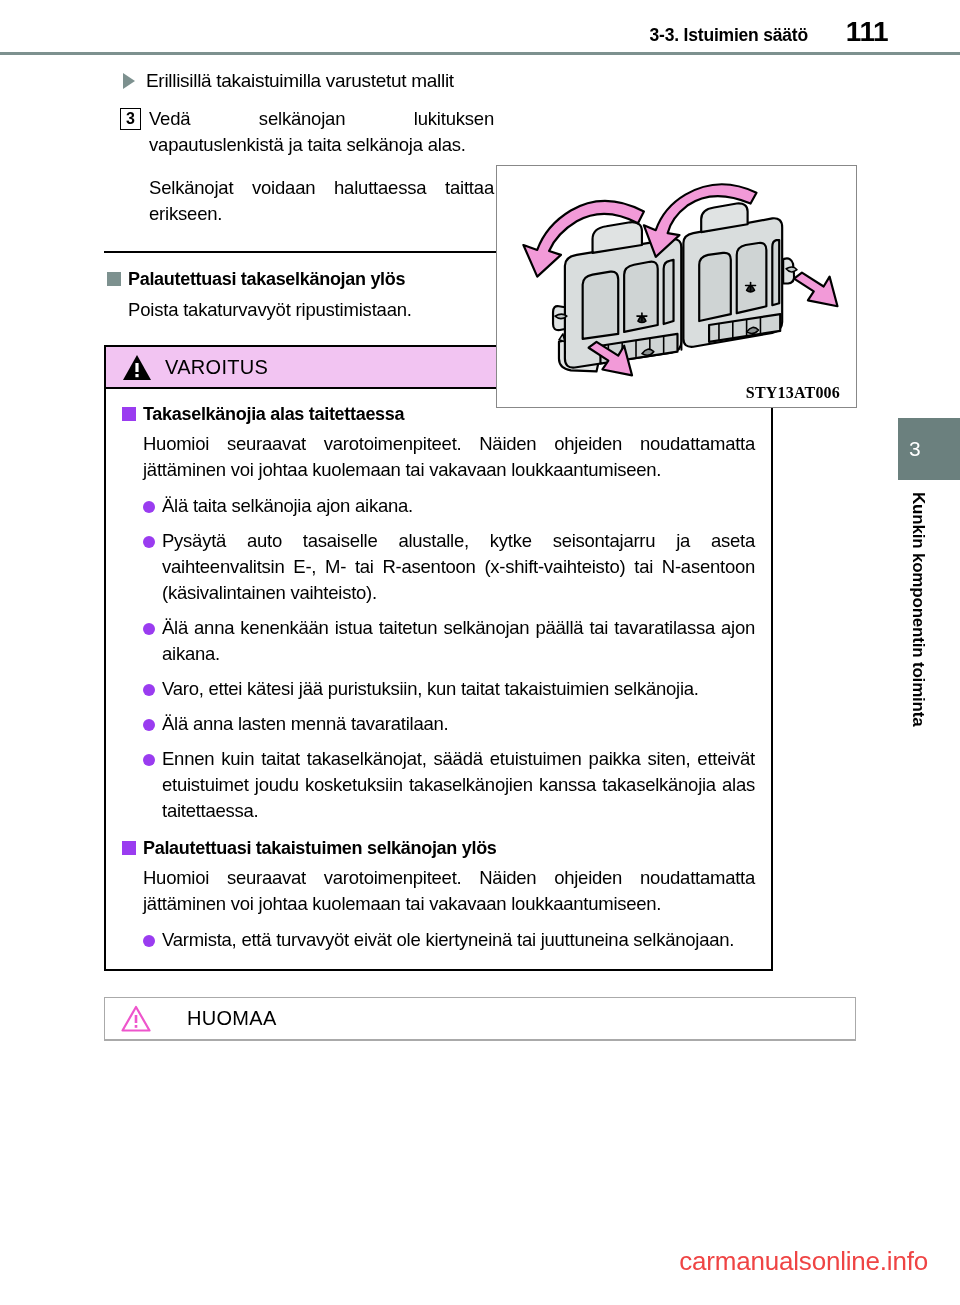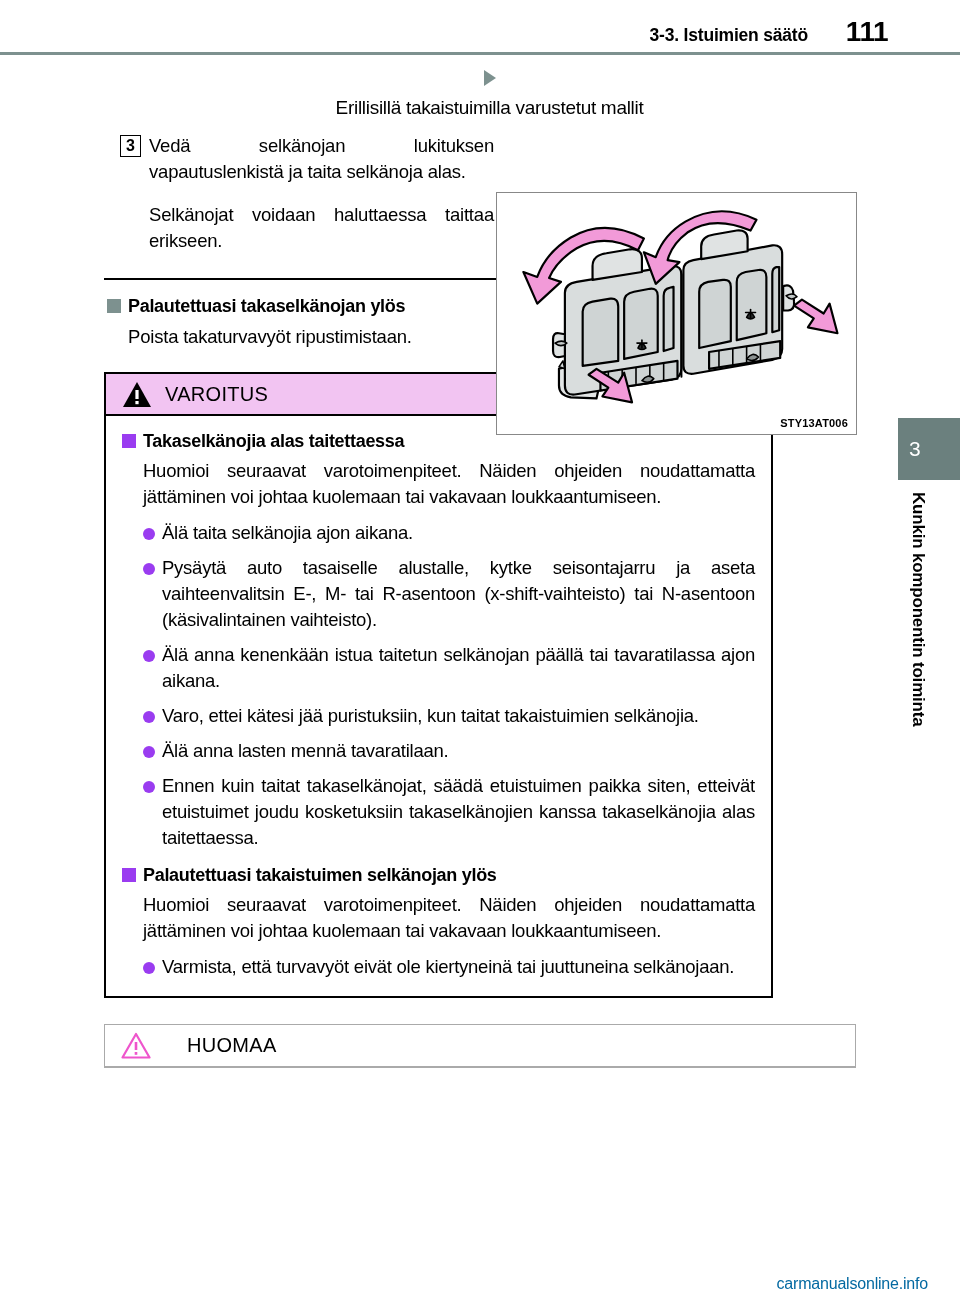--- a/index.html
+++ b/index.html
@@ -86,21 +86,20 @@
     width: 752px;
   }
 
   
   .tri-heading {
     display: flex;
     align-items: center;
     gap: 11px;
     margin-top: 14px;
     margin-left: 19px;
-    flex-direction: column;
   }
   .tri-glyph {
     width: 0; height: 0;
     border-left: 12px solid #7d918f;
     border-top: 8px solid transparent;
     border-bottom: 8px solid transparent;
   }
   .tri-heading-text {
     font-size: 19px;
     letter-spacing: -0.3px;
@@ -154,25 +153,26 @@
     position: absolute;
     top: 59px;
     left: 392px;
     width: 361px;
     height: 243px;
     border: 1.5px solid #888;
     background: #fff;
   }
   .fig-caption {
     position: absolute;
-    right: 8px;
+    right: 16px;
     bottom: 5px;
-    font-size: 11px;
+    font-size: 16px;
     font-weight: bold;
     letter-spacing: 0.2px;
+    font-family: Liberation Serif, serif;
   }
 
   
   .sep-rule {
     margin-top: 24px;
     height: 2px;
     background: #000;
     width: 752px;
   }
 
@@ -288,24 +288,24 @@
     top: 8px;
     width: 12px;
     height: 12px;
     border-radius: 50%;
     background: #9a3cf0;
   }
 
   
   .watermark {
     position: absolute;
-    bottom: 12px;
+    bottom: 28px;
     right: 32px;
-    font-size: 16px;
-    color: #0369a1;
+    font-size: 26px;
+    color: #ef4444;
     letter-spacing: -0.2px;
   }
 </style>
 </head>
 <body>
 
 <div class="page-header">
   <div class="hdr-inner">
     <span class="hdr-section">3-3. Istuimien säätö</span>
     <span class="hdr-pageno">111</span>

